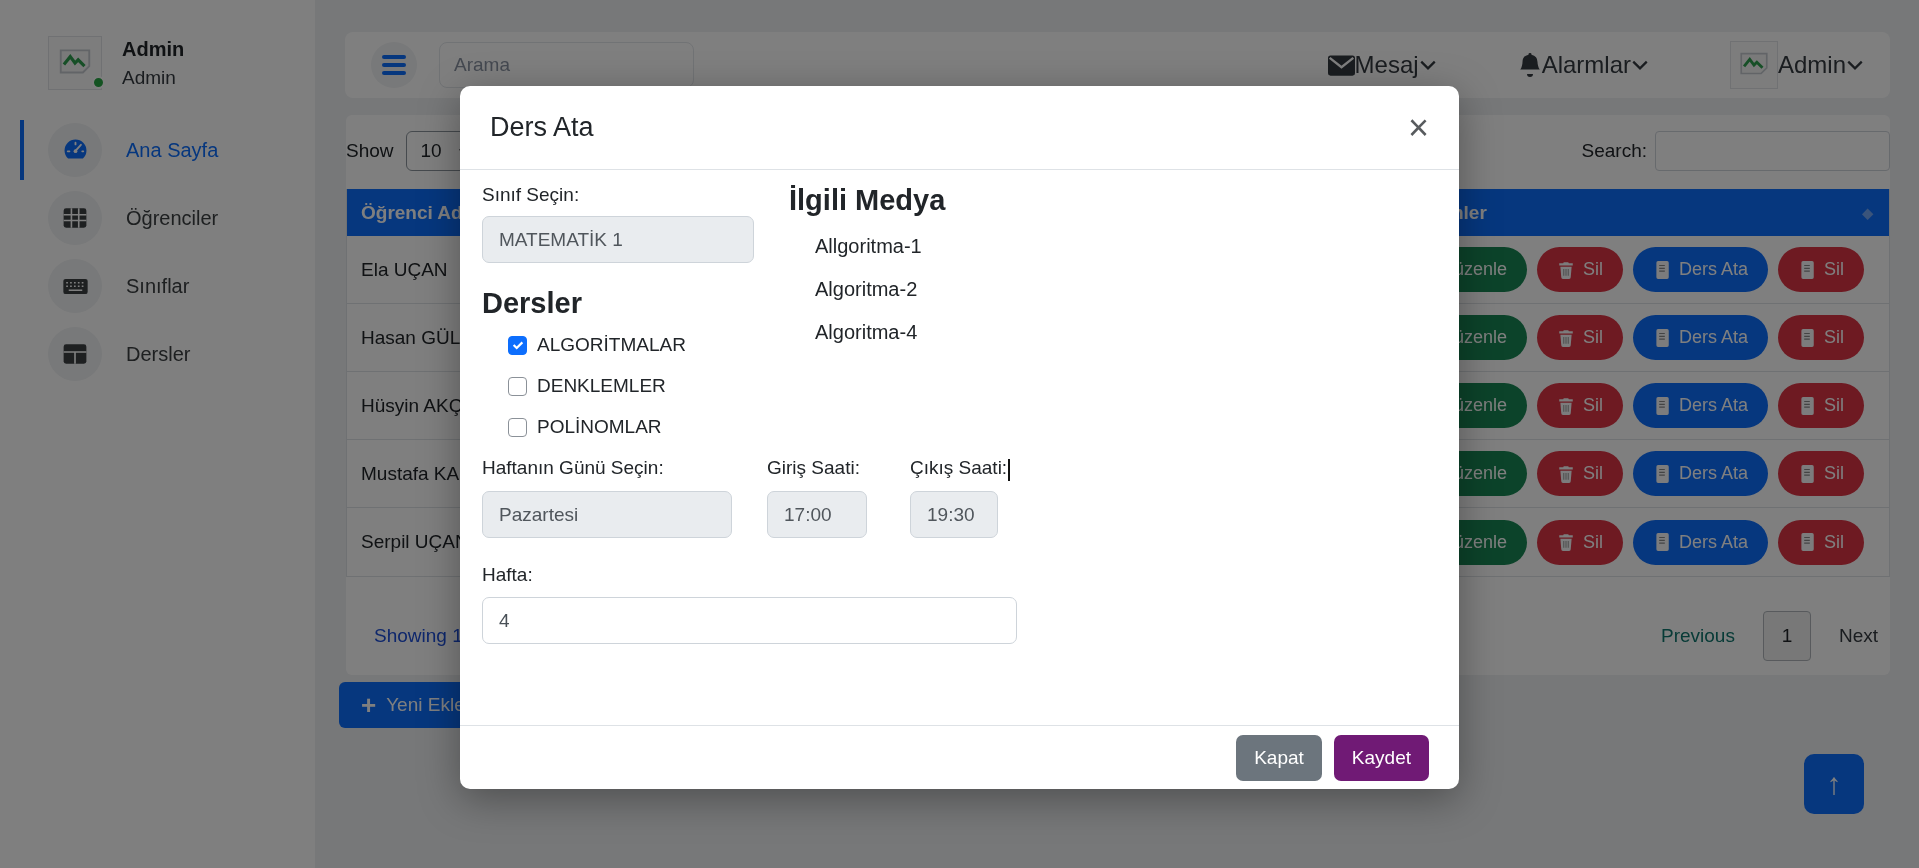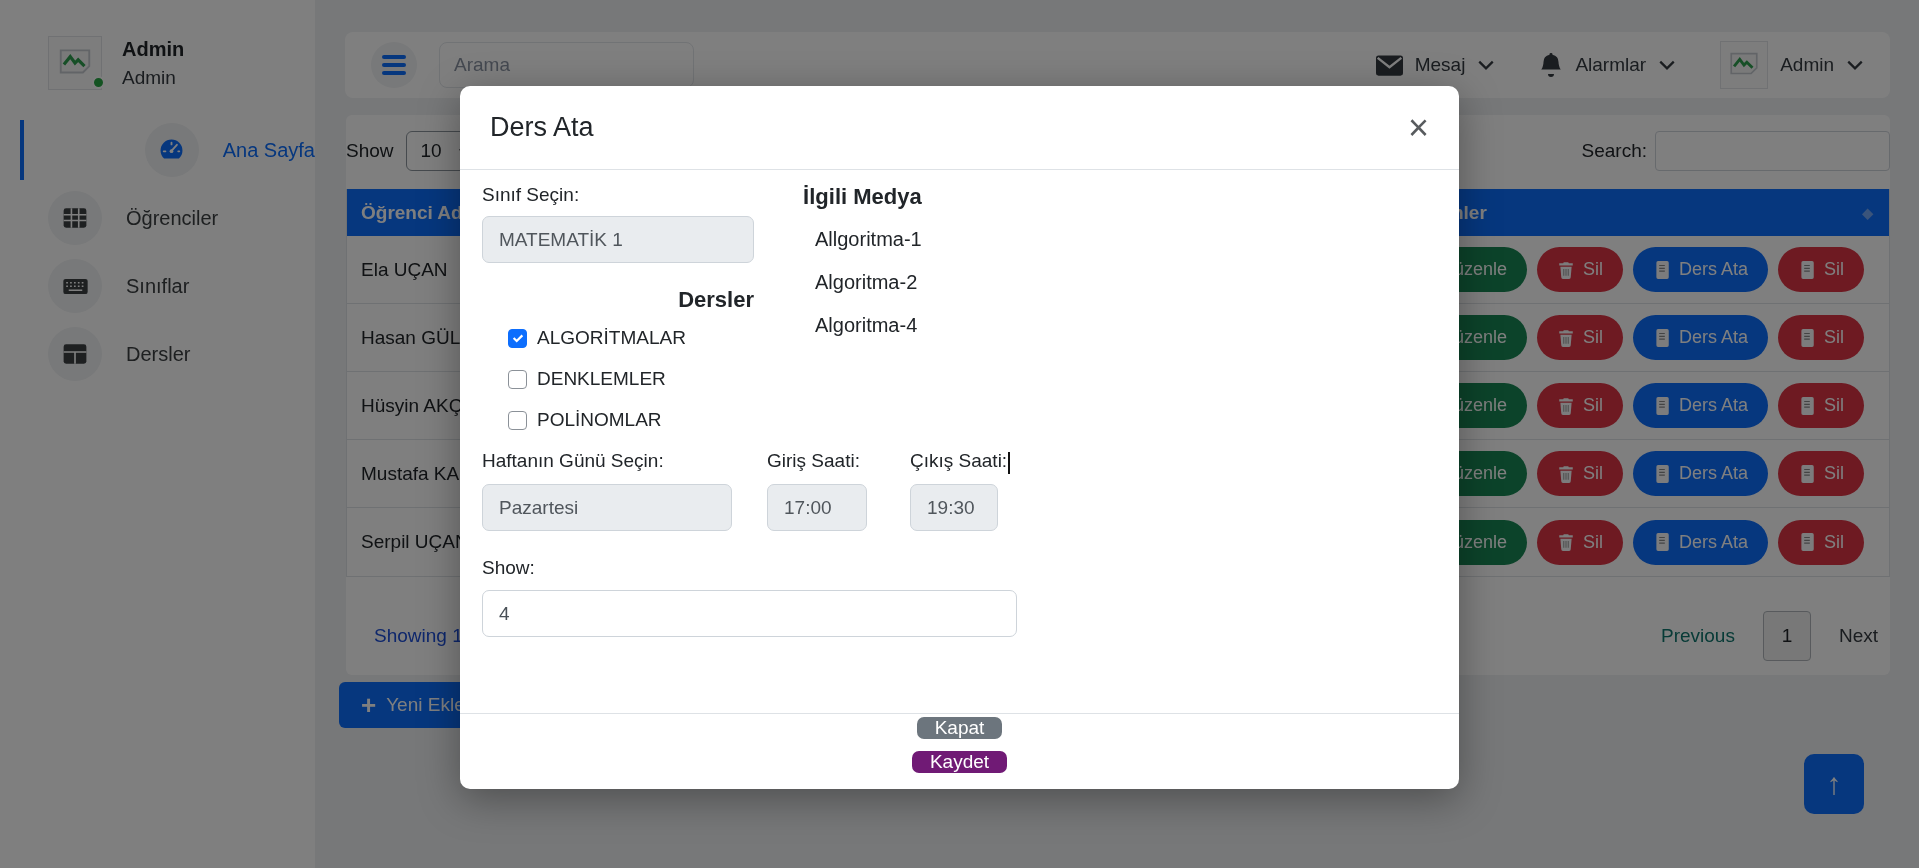--- a/index.html
+++ b/index.html
@@ -19,33 +19,33 @@
   .logo { padding:22px 0 0 48px; font-size:38px; font-weight:700; color:#0d6efd; letter-spacing:1px; }
   .user { display:flex; align-items:center; margin:36px 0 0 48px; }
   .avatar { position:relative; width:54px; height:54px; border:1px solid #e0e3e7; background:#fbfbfb; display:flex; align-items:center; justify-content:center; }
   .status-dot { position:absolute; right:-4px; bottom:0px; width:13px; height:13px; border-radius:50%; background:#28a745; border:2px solid #fff; }
   .user-text { margin-left:20px; }
   .uname { font-size:20px; font-weight:700; color:#212529; }
   .urole { font-size:19px; color:#343a40; margin-top:6px; }
   .menu { margin-top:26px; }
   .menu-item { position:relative; height:68px; display:flex; align-items:center; padding-left:48px; font-size:20px; color:#3c4043; cursor:pointer; }
   .menu-item .micon { width:54px; height:54px; border-radius:50%; background:#f0f2f4; display:flex; align-items:center; justify-content:center; margin-right:24px; }
-  .menu-item.active { color:#0d6efd;justify-content:flex-end; }
+  .menu-item.active { color:#0d6efd; }
   .menu-item.active::before { content:""; position:absolute; left:20px; top:4px; bottom:4px; width:4px; background:#0d6efd; }
   
   .topbar {
     position:absolute; left:345px; top:32px; width:1545px; height:66px;
     background:#fff; border-radius:8px; display:flex; align-items:center; padding:0 26px;
   }
   .hamburger { width:46px; height:46px; border-radius:50%; background:#f0f2f4; border:none; display:flex; flex-direction:column; align-items:center; justify-content:center; gap:4px; cursor:pointer; }
   .hamburger span { display:block; width:24px; height:4px; border-radius:2px; background:#0d6efd; }
   .tb-search { margin-left:22px; width:255px; height:46px; border:1px solid #e2e6ea; border-radius:8px; padding:0 14px; font-size:19px; color:#495057; font-family:inherit; }
   .tb-search::placeholder { color:#8a93a2; }
   .tb-right { margin-left:auto; display:flex; align-items:center; gap:44px; }
-  .tb-group { display:flex; align-items:center; gap:12px; font-size:19px; color:#343a40; cursor:pointer; }
+  .tb-group { display:flex; align-items:center; font-size:24px; color:#343a40; cursor:pointer;margin-left:37px; }
   .tb-avatar { width:48px; height:48px; border:1px solid #e0e3e7; background:#fbfbfb; display:flex; align-items:center; justify-content:center; }
   
   .card {
     position:absolute; left:346px; top:115px; width:1544px; height:560px;
     background:#fff; border-radius:6px; z-index:1;
   }
   .show-row { position:absolute; top:16px; left:0; right:0; display:flex; align-items:center; }
   .show-label { font-size:19px; }
   .show-select { margin-left:12px; width:76px; height:40px; border:1px solid #8d959d; border-radius:6px; display:flex; align-items:center; justify-content:space-between; padding:0 10px 0 14px; font-size:19px; cursor:pointer; background:#fff; }
   .search-group { margin-left:auto; display:flex; align-items:center; }
@@ -84,41 +84,41 @@
   .modal-close { margin-left:auto; background:none; border:none; font-size:36px; line-height:1; color:#212529; opacity:.75; cursor:pointer; font-family:inherit; }
   .modal-body { padding:14px 22px 0 22px; }
   .mb-row1 { display:flex; }
   .mb-col-left { width:272px; }
   .mb-col-right { margin-left:35px; }
   .m-label { font-size:19px; color:#212529; }
   .ctrl { height:47px; border:1px solid #ced4da; border-radius:7px; padding:0 16px; font-size:19px; font-family:inherit; color:#50565c; }
   .ctrl.grey { background:#e9ecef; }
   .ctrl.white { background:#fff; color:#495057; }
   .class-select { margin-top:10px; width:272px; display:flex; align-items:center; cursor:pointer; }
-  .m-heading { font-size:22px; font-weight:600; color:#212529;text-align:right; }
+  .m-heading { font-size:29px; font-weight:600; color:#212529; }
   .courses-heading { margin-top:24px; }
   .check-list { margin:14px 0 0 26px; }
   .check-row { display:flex; align-items:center; gap:10px; margin-bottom:19px; font-size:19px; cursor:pointer; }
   .checkbox { width:19px; height:19px; border-radius:4px; border:1px solid #8b9198; background:#fff; display:flex; align-items:center; justify-content:center; flex:none; }
   .checkbox.checked { background:#0d6efd; border-color:#0d6efd; }
   .checkbox svg { display:none; }
   .checkbox.checked svg { display:block; }
   .media-list { margin:18px 0 0 26px; }
   .media-item { font-size:20px; color:#212529; margin-bottom:20px; }
   .mb-row2 { display:flex; }
   .time-col .m-label { display:inline-block; margin-bottom:12px; }
   .day-input { width:250px; display:block; }
   .start-col { margin-left:35px; }
   .start-input { width:100px; display:block; }
   .end-col { margin-left:43px; }
   .end-input { width:88px; display:block; }
   .text-cursor { display:inline-block; width:2px; height:22px; background:#111; vertical-align:middle; margin-left:1px; }
   .week-block { margin-top:26px; }
   .week-input { margin-top:11px; width:535px; display:block; }
-  .modal-footer { position:absolute; left:0; right:0; bottom:0; height:76px; border-top:1px solid #dee2e6; display:flex; align-items:center; justify-content:flex-end; gap:12px; padding:16px 30px;flex-direction:column; }
+  .modal-footer { position:absolute; left:0; right:0; bottom:0; height:64px; border-top:1px solid #dee2e6; display:flex; align-items:center; justify-content:flex-end; gap:12px; padding:16px 30px; }
   .btn { height:46px; border:none; border-radius:7px; padding:0 18px; font-size:19px; color:#fff; font-family:inherit; cursor:pointer; }
   .btn-secondary { background:#6c757d; }
   .btn-primary { background:#701a75; }
 </style>
 </head>
 <body>
 
 <aside class="sidebar">
   <div class="user">
     <div class="avatar">
@@ -459,21 +459,21 @@
         <span class="m-label">Giriş Saati:</span>
         <input class="ctrl grey start-input" readonly="" value="17:00" style="">
       </div>
       <div class="time-col end-col">
         <span class="m-label">Çıkış Saati:</span><span class="text-cursor"></span>
         <input class="ctrl grey end-input" readonly="" value="19:30" style="">
       </div>
     </div>
 
     <div class="week-block">
-      <div class="m-label">Show:</div>
+      <div class="m-label">Hafta:</div>
       <input class="ctrl white week-input" value="4" style="">
     </div>
   </div>
   <div class="modal-footer">
     <button class="btn btn-secondary">Kapat</button>
     <button class="btn btn-primary">Kaydet</button>
   </div>
 </div>
 
 </body></html>

